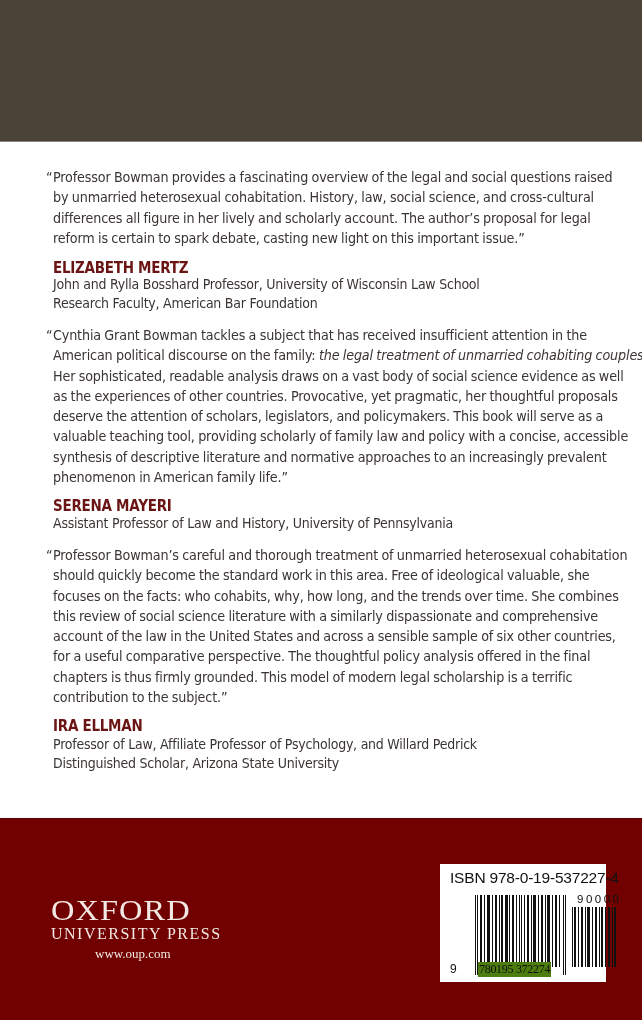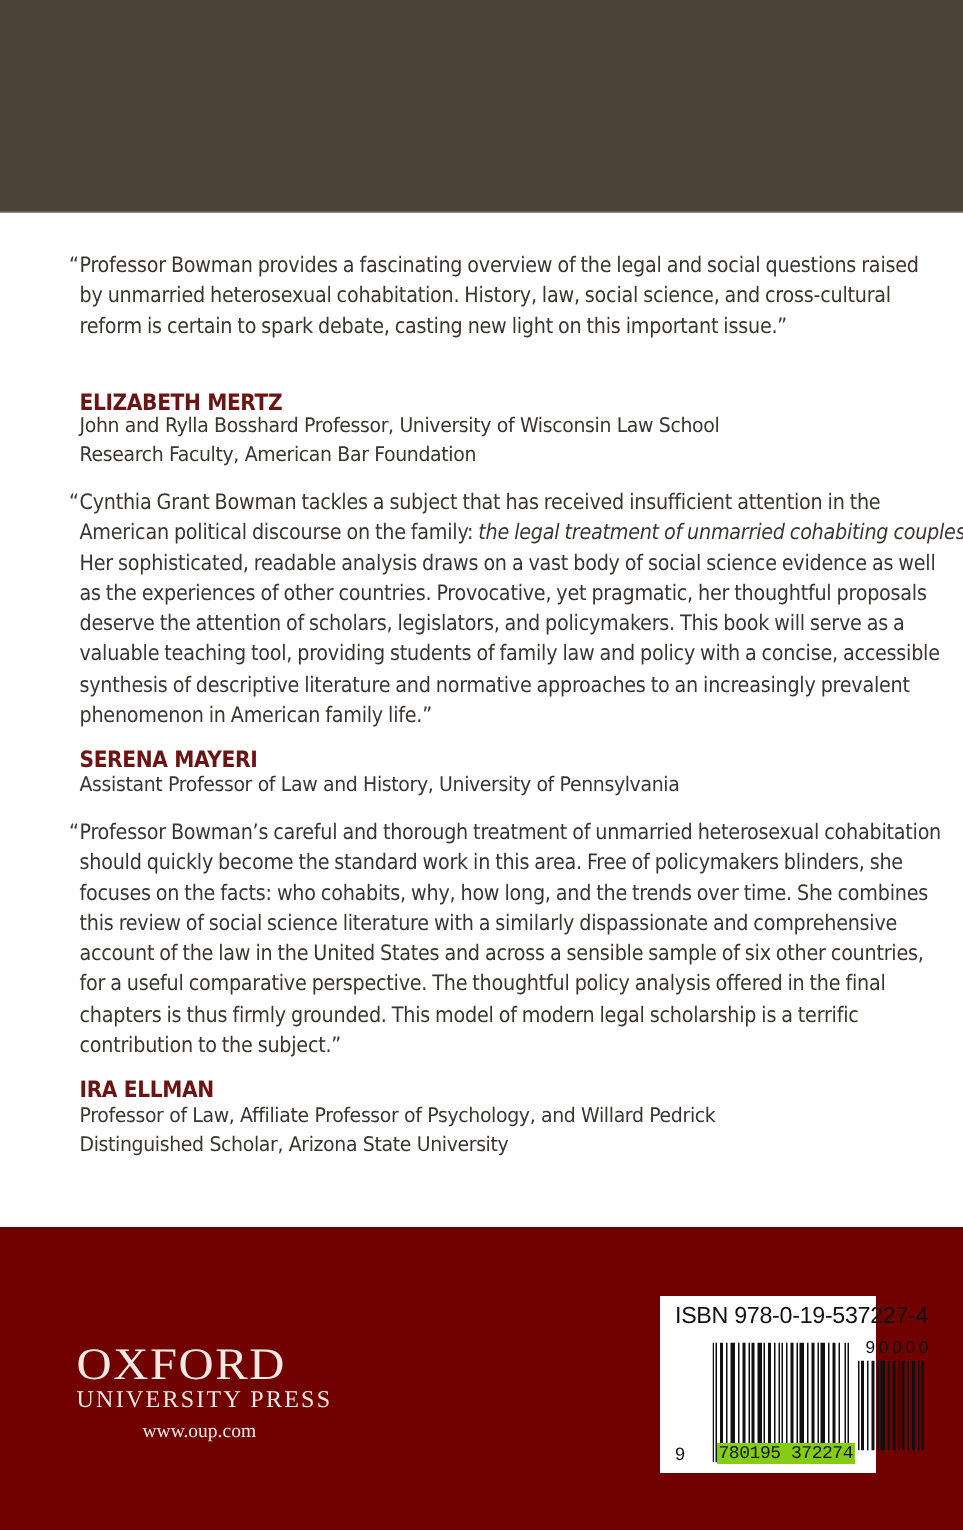--- a/index.html
+++ b/index.html
@@ -59,21 +59,21 @@
       display: block;
     }
     .oup-press {
       font-size: 16px; letter-spacing: 1.5px; line-height: 14px;
       margin-top: 2px; display: block;
     }
     .oup-url {
       font-size: 13px; line-height: 16px; margin-top: 5px; display: block; margin-left: 44px;
     }
     .barcode-box {
-      position: absolute; left: 440px; top: 864px; width: 144px; height: 118px;
+      position: absolute; left: 440px; top: 864px; width: 166px; height: 118px;
       background: #ffffff;
     }
     .isbn-text {
       position: absolute; left: 10px; top: 5px;
       font-family: "Liberation Sans", sans-serif;
       font-size: 15.5px; color: #111;
       white-space: nowrap; letter-spacing: -0.2px;
     }
     .bars-main {
       position: absolute; left: 35px; top: 31px; width: 92px; height: 80px;
@@ -85,63 +85,64 @@
       position: absolute; left: 137px; top: 29px;
       font-family: "Liberation Sans", sans-serif; font-size: 11.5px;
       letter-spacing: 2.5px; color: #111;
     }
     .digit-lead {
       position: absolute; left: 10px; top: 98px;
       font-family: "Liberation Sans", sans-serif; font-size: 12px; color: #111;
     }
     .digits-main {
       position: absolute; left: 38px; top: 98px;
-      font-family: Liberation Mono, monospace; font-size: 12px; color: #111;
-      background: #84cc16; padding: 0 1px; letter-spacing: -0.3px; white-space: nowrap;
+      font-family: Liberation Serif, serif; font-size: 12px; color: #111;
+      background: #4d7c0f; padding: 0 1px; letter-spacing: -0.3px; white-space: nowrap;
     }
   </style>
 </head>
 <body>
 
 <div class="top-band"></div>
 
 <div class="content">
 
   <div class="quote" style="top:26px;">
     <span class="open">“</span>
     <span class="line">Professor Bowman provides a fascinating overview of the legal and social questions raised</span>
     <span class="line">by unmarried heterosexual cohabitation. History, law, social science, and cross-cultural</span>
+    <span class="line">differences all figure in her lively and scholarly account. The author’s proposal for legal</span>
     <span class="line">reform is certain to spark debate, casting new light on this important issue.”</span>
   </div>
   <div class="name" style="top:118px;">ELIZABETH MERTZ</div>
   <div class="affil" style="top:135px;">
     <span class="line">John and Rylla Bosshard Professor, University of Wisconsin Law School</span>
     <span class="line">Research Faculty, American Bar Foundation</span>
   </div>
 
   <div class="quote" style="top:184px;">
     <span class="open">“</span>
     <span class="line">Cynthia Grant Bowman tackles a subject that has received insufficient attention in the</span>
     <span class="line"><span>American political discourse on the family: </span><em>the legal treatment of unmarried cohabiting couples.</em></span>
     <span class="line">Her sophisticated, readable analysis draws on a vast body of social science evidence as well</span>
     <span class="line">as the experiences of other countries. Provocative, yet pragmatic, her thoughtful proposals</span>
     <span class="line">deserve the attention of scholars, legislators, and policymakers. This book will serve as a</span>
-    <span class="line">valuable teaching tool, providing students of family law and policy with a concise, accessible</span>
+    <span class="line">valuable teaching tool, providing scholarly of family law and policy with a concise, accessible</span>
     <span class="line">synthesis of descriptive literature and normative approaches to an increasingly prevalent</span>
     <span class="line">phenomenon in American family life.”</span>
   </div>
   <div class="name" style="top:356px;">SERENA MAYERI</div>
   <div class="affil" style="top:374px;">
     <span class="line">Assistant Professor of Law and History, University of Pennsylvania</span>
   </div>
 
   <div class="quote" style="top:404px;">
     <span class="open">“</span>
     <span class="line">Professor Bowman’s careful and thorough treatment of unmarried heterosexual cohabitation</span>
-    <span class="line">should quickly become the standard work in this area. Free of policymakers blinders, she</span>
+    <span class="line">should quickly become the standard work in this area. Free of ideological valuable, she</span>
     <span class="line">focuses on the facts: who cohabits, why, how long, and the trends over time. She combines</span>
     <span class="line">this review of social science literature with a similarly dispassionate and comprehensive</span>
     <span class="line">account of the law in the United States and across a sensible sample of six other countries,</span>
     <span class="line">for a useful comparative perspective. The thoughtful policy analysis offered in the final</span>
     <span class="line">chapters is thus firmly grounded. This model of modern legal scholarship is a terrific</span>
     <span class="line">contribution to the subject.”</span>
   </div>
   <div class="name" style="top:576px;">IRA ELLMAN</div>
   <div class="affil" style="top:595px;">
     <span class="line">Professor of Law, Affiliate Professor of Psychology, and Willard Pedrick</span>

